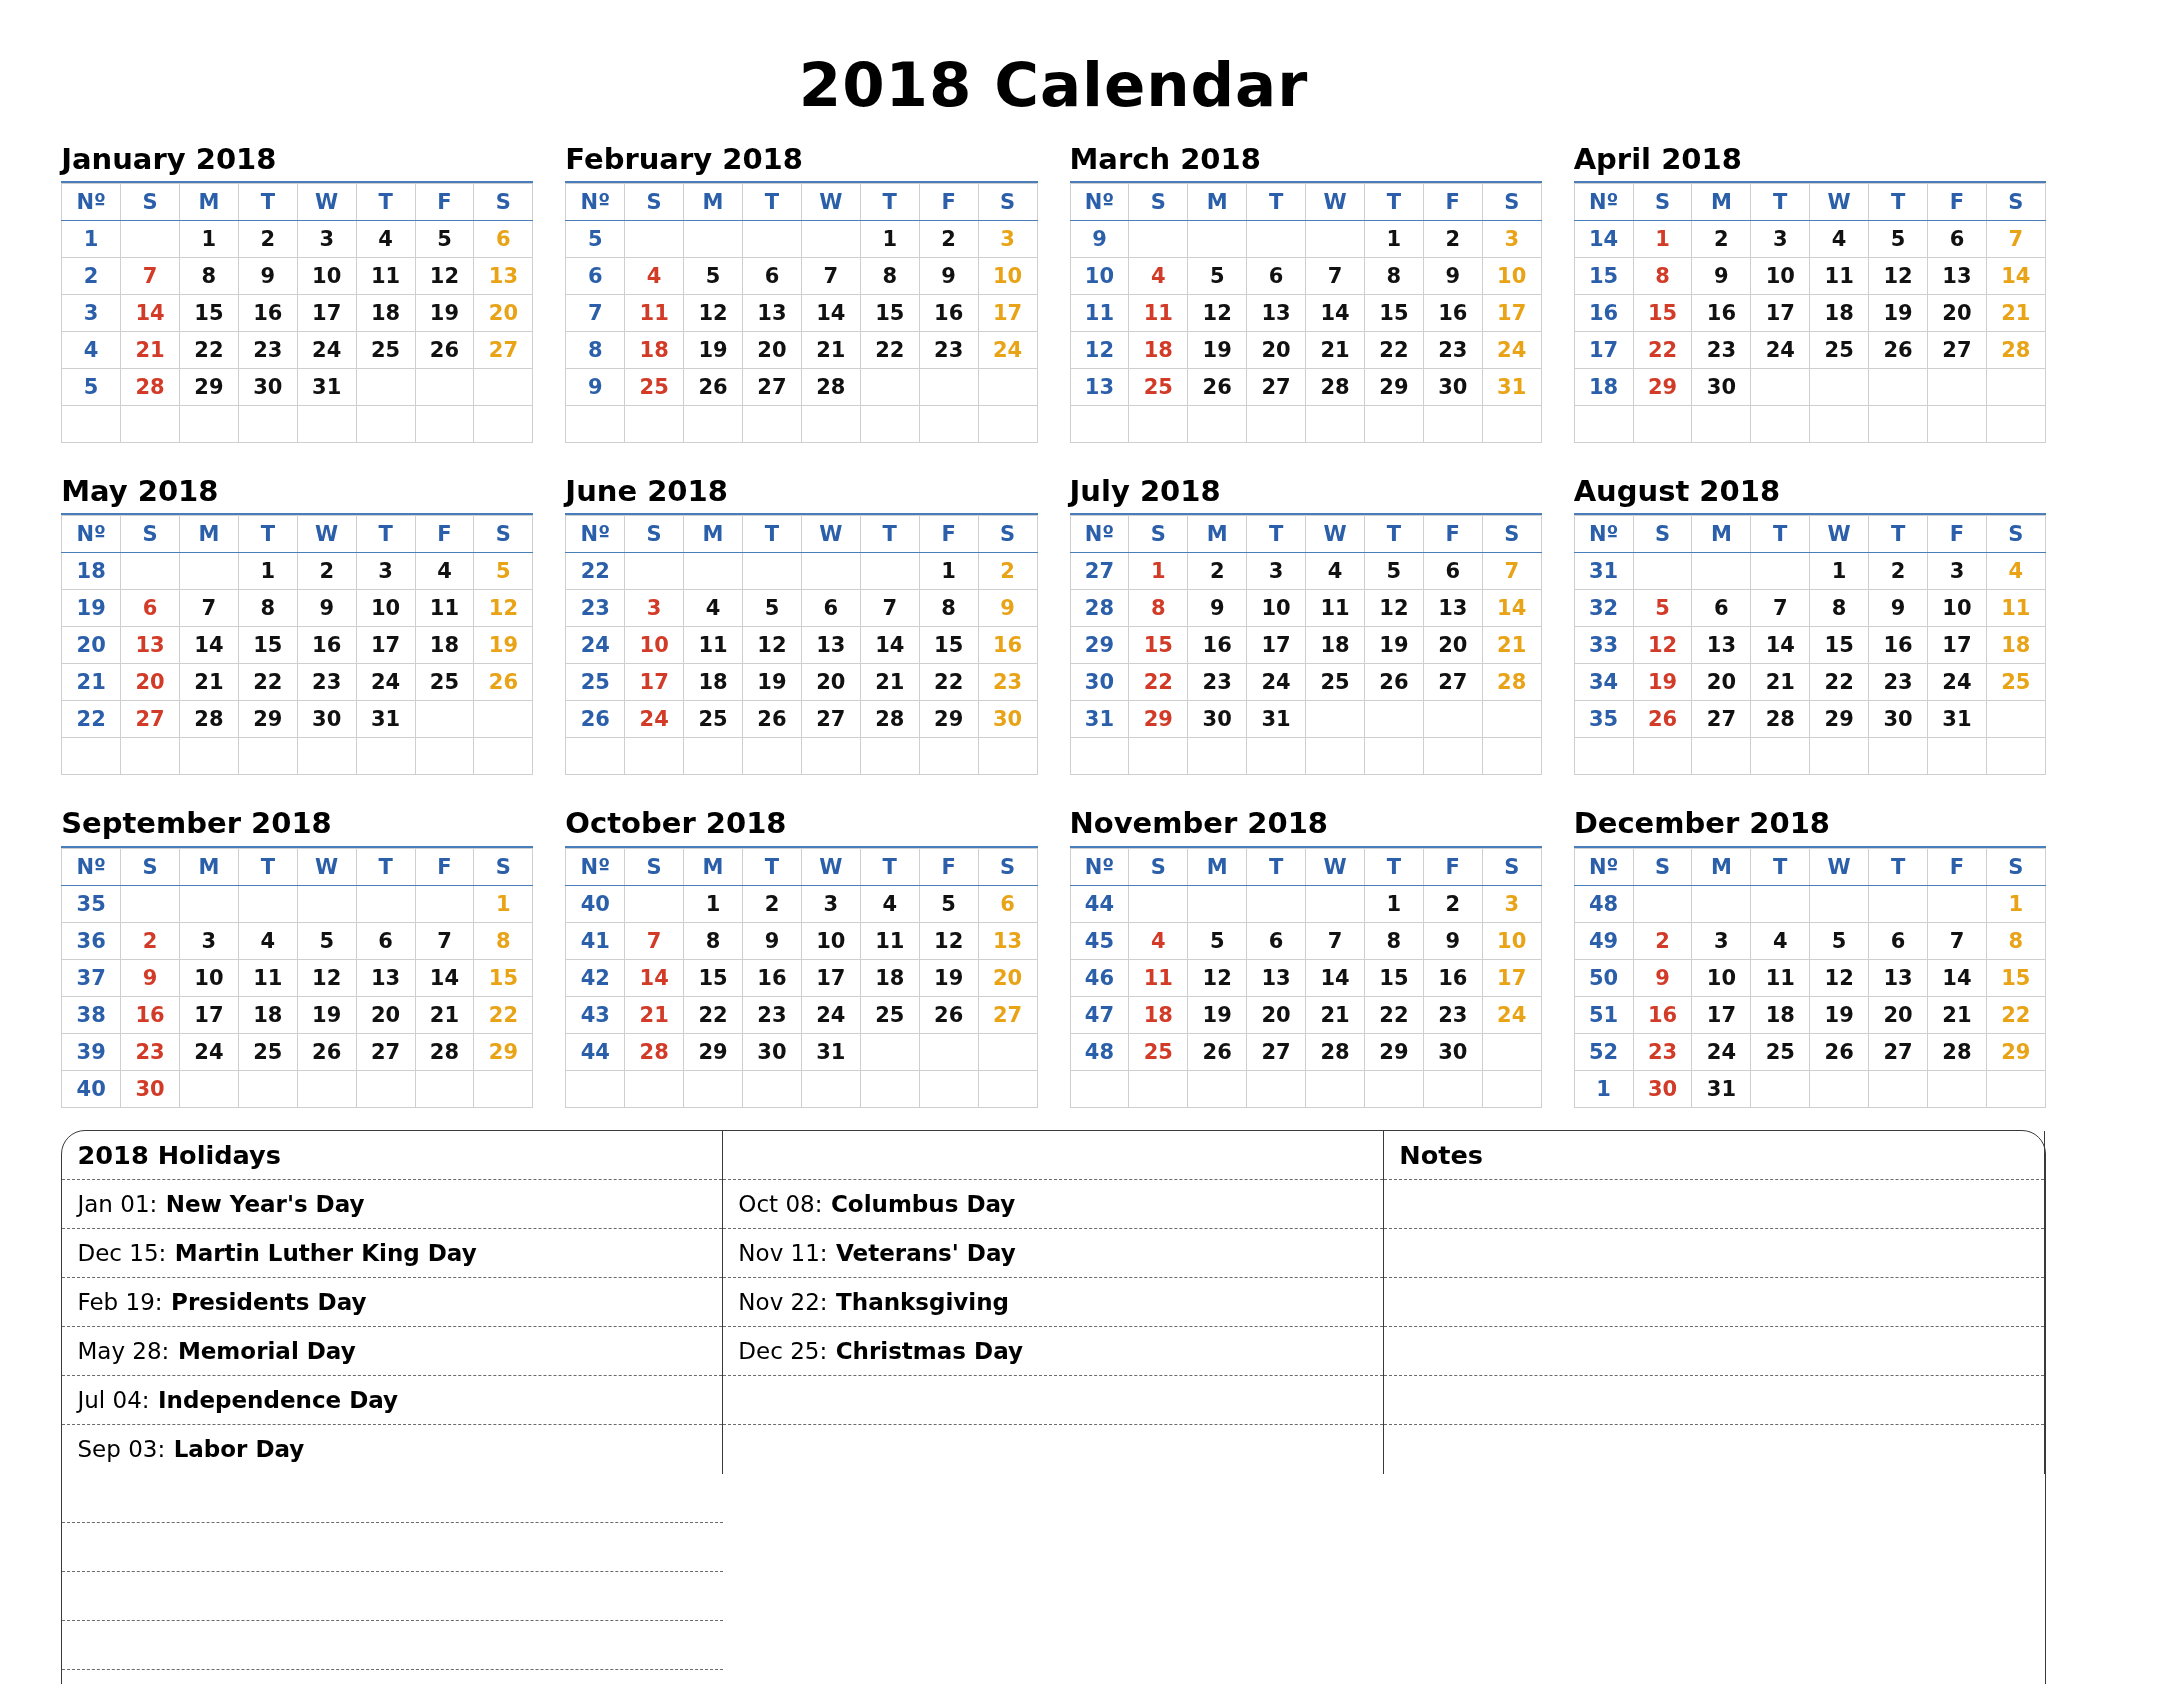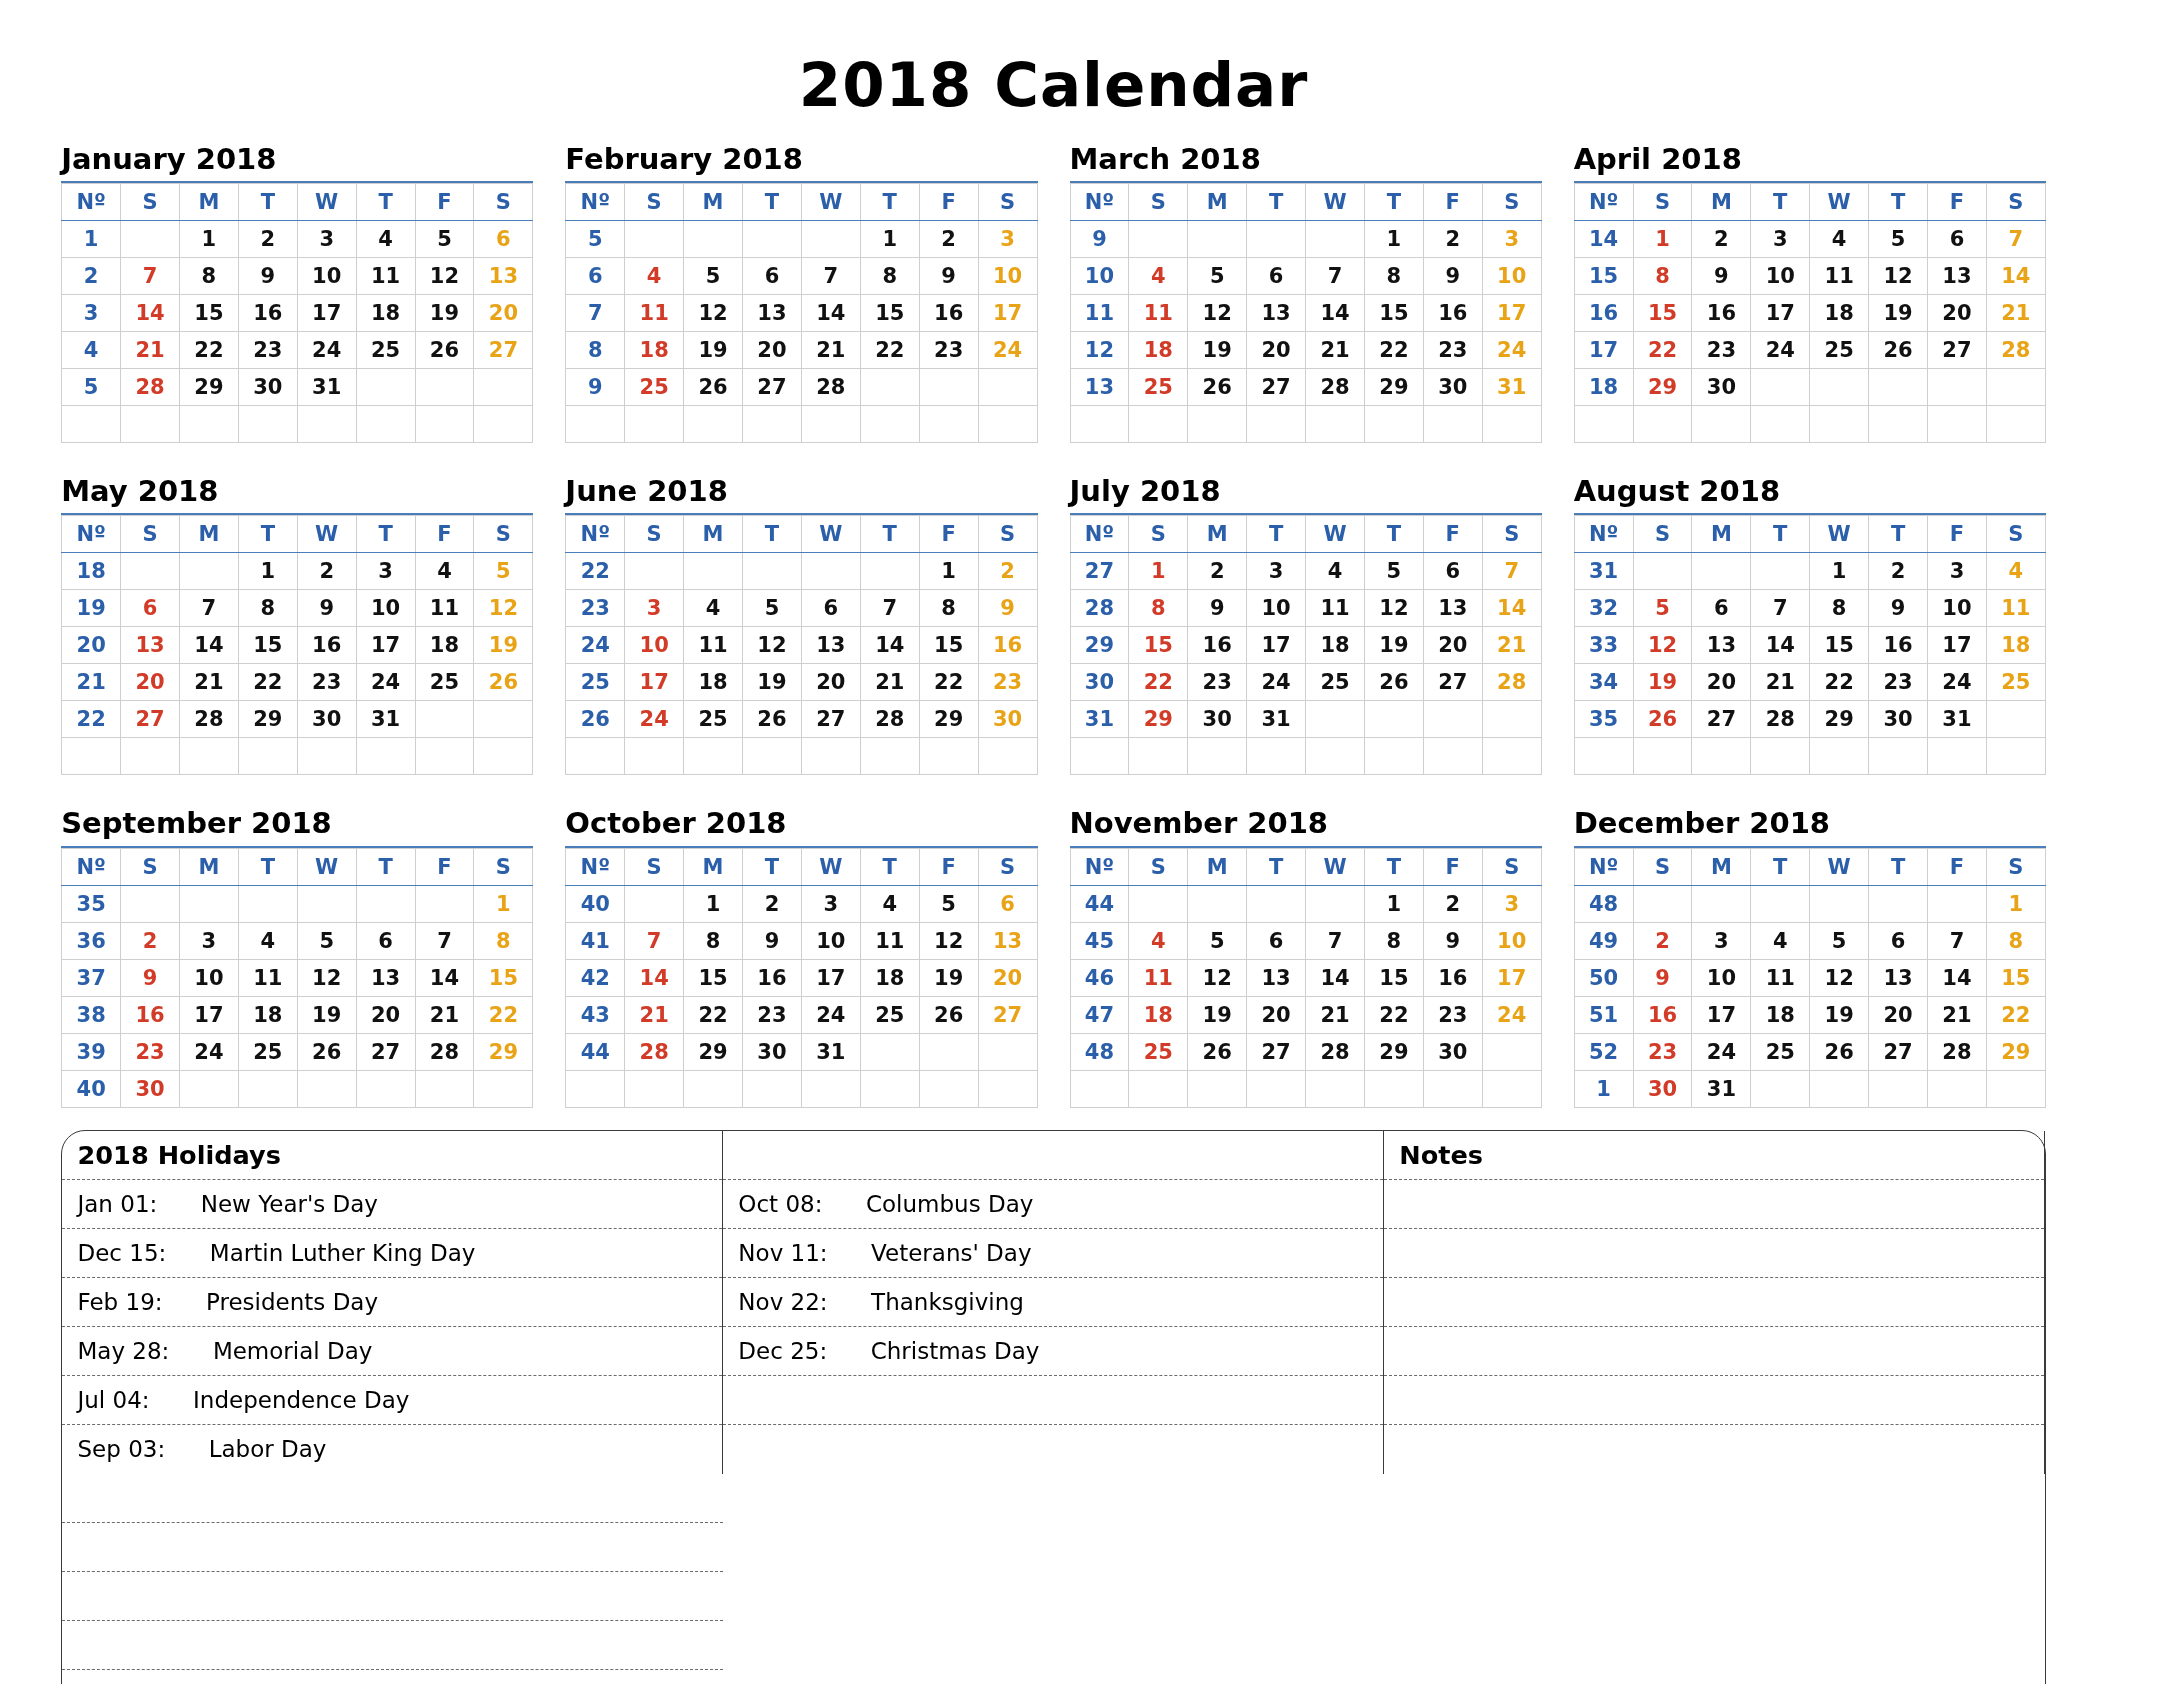--- a/index.html
+++ b/index.html
@@ -125,22 +125,21 @@
   .brow.head {
     font-weight: bold;
     font-size: 25.6px;
     border-bottom: 0.9px dashed #6b6b6b;
   }
   .brow .lbl {
     font-weight: normal;
     margin-right: 8.5px;
   }
   .brow .val {
-    font-weight: normal;
-    margin-left: 35px;
+    font-weight: bold;
   }
   .footer {
     text-align: left;
     margin-top: 36px;
     font-size: 23px;
     color: #2a7a2a;
     font-weight: bold;
   }
 </style>
 </head>

